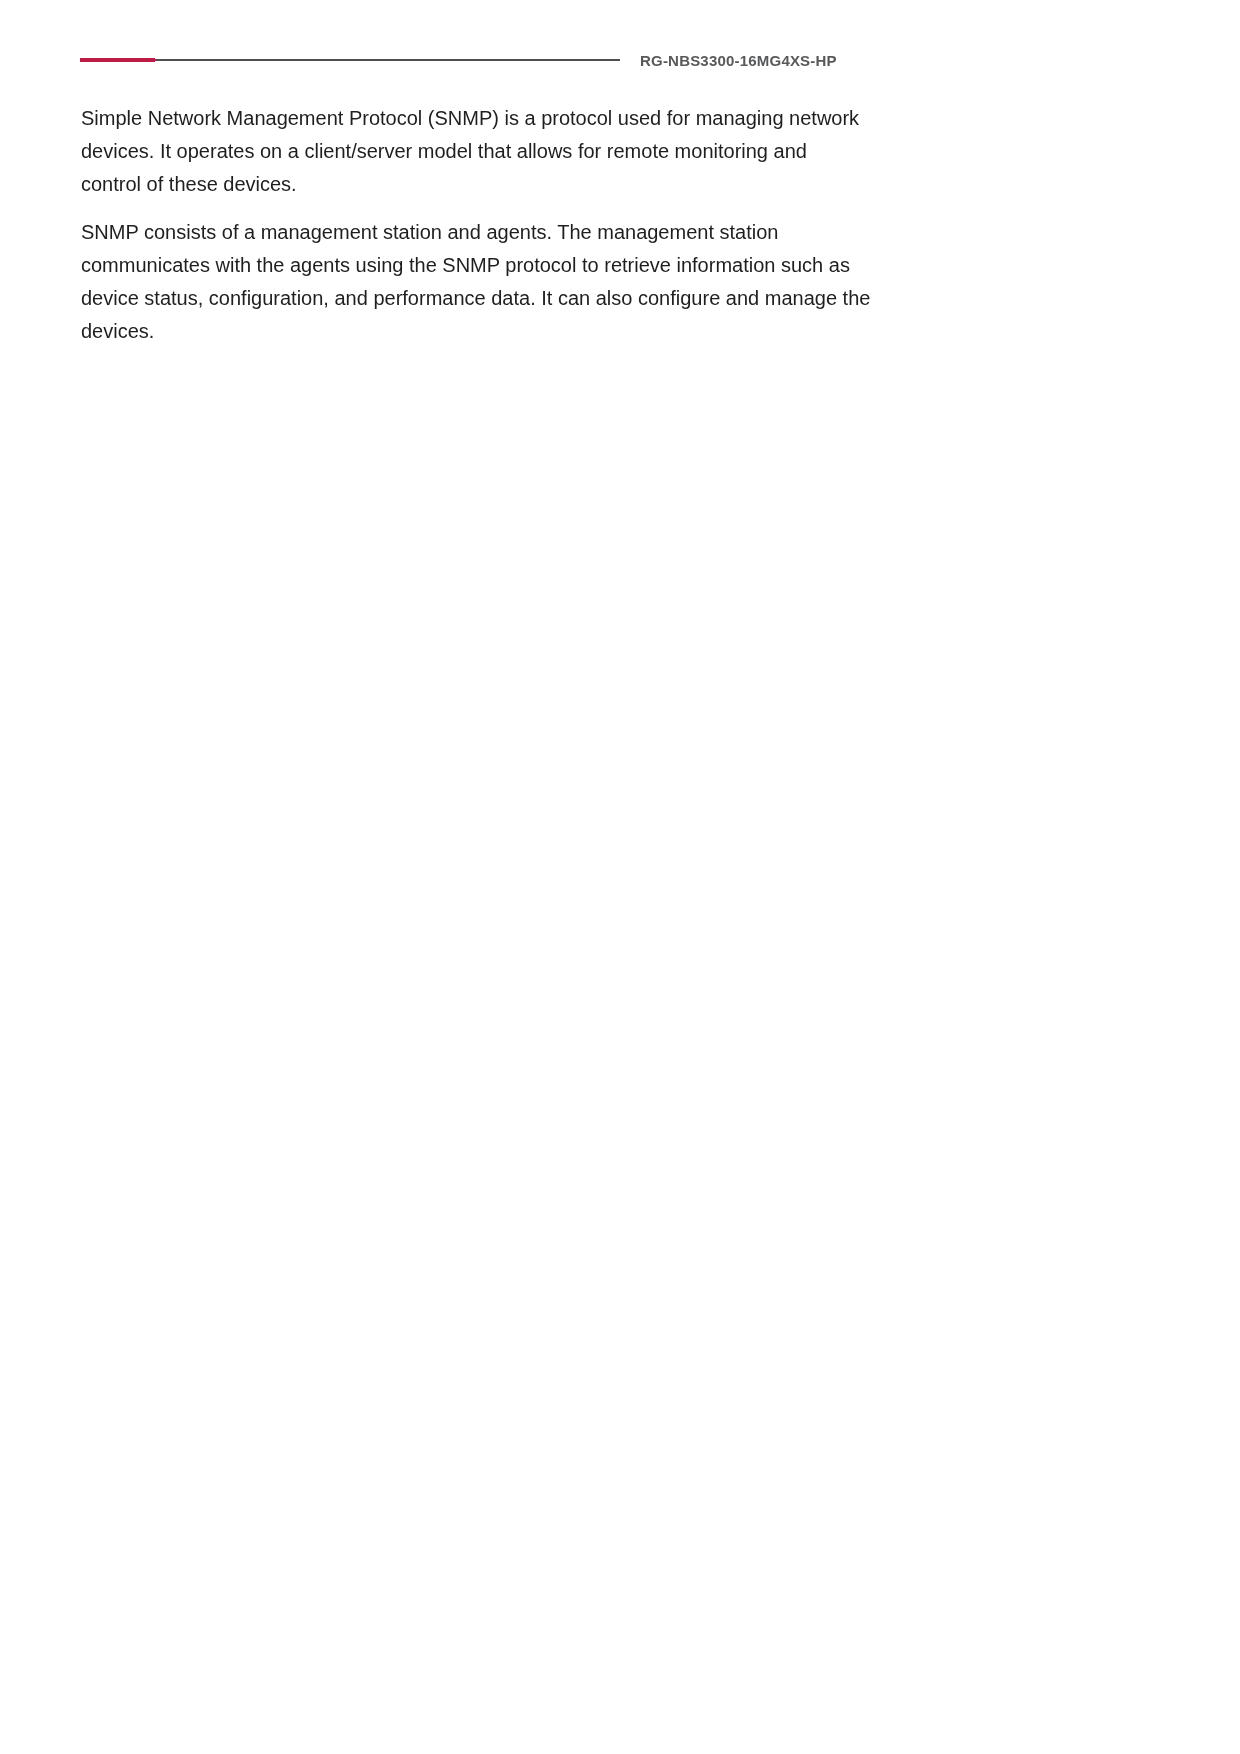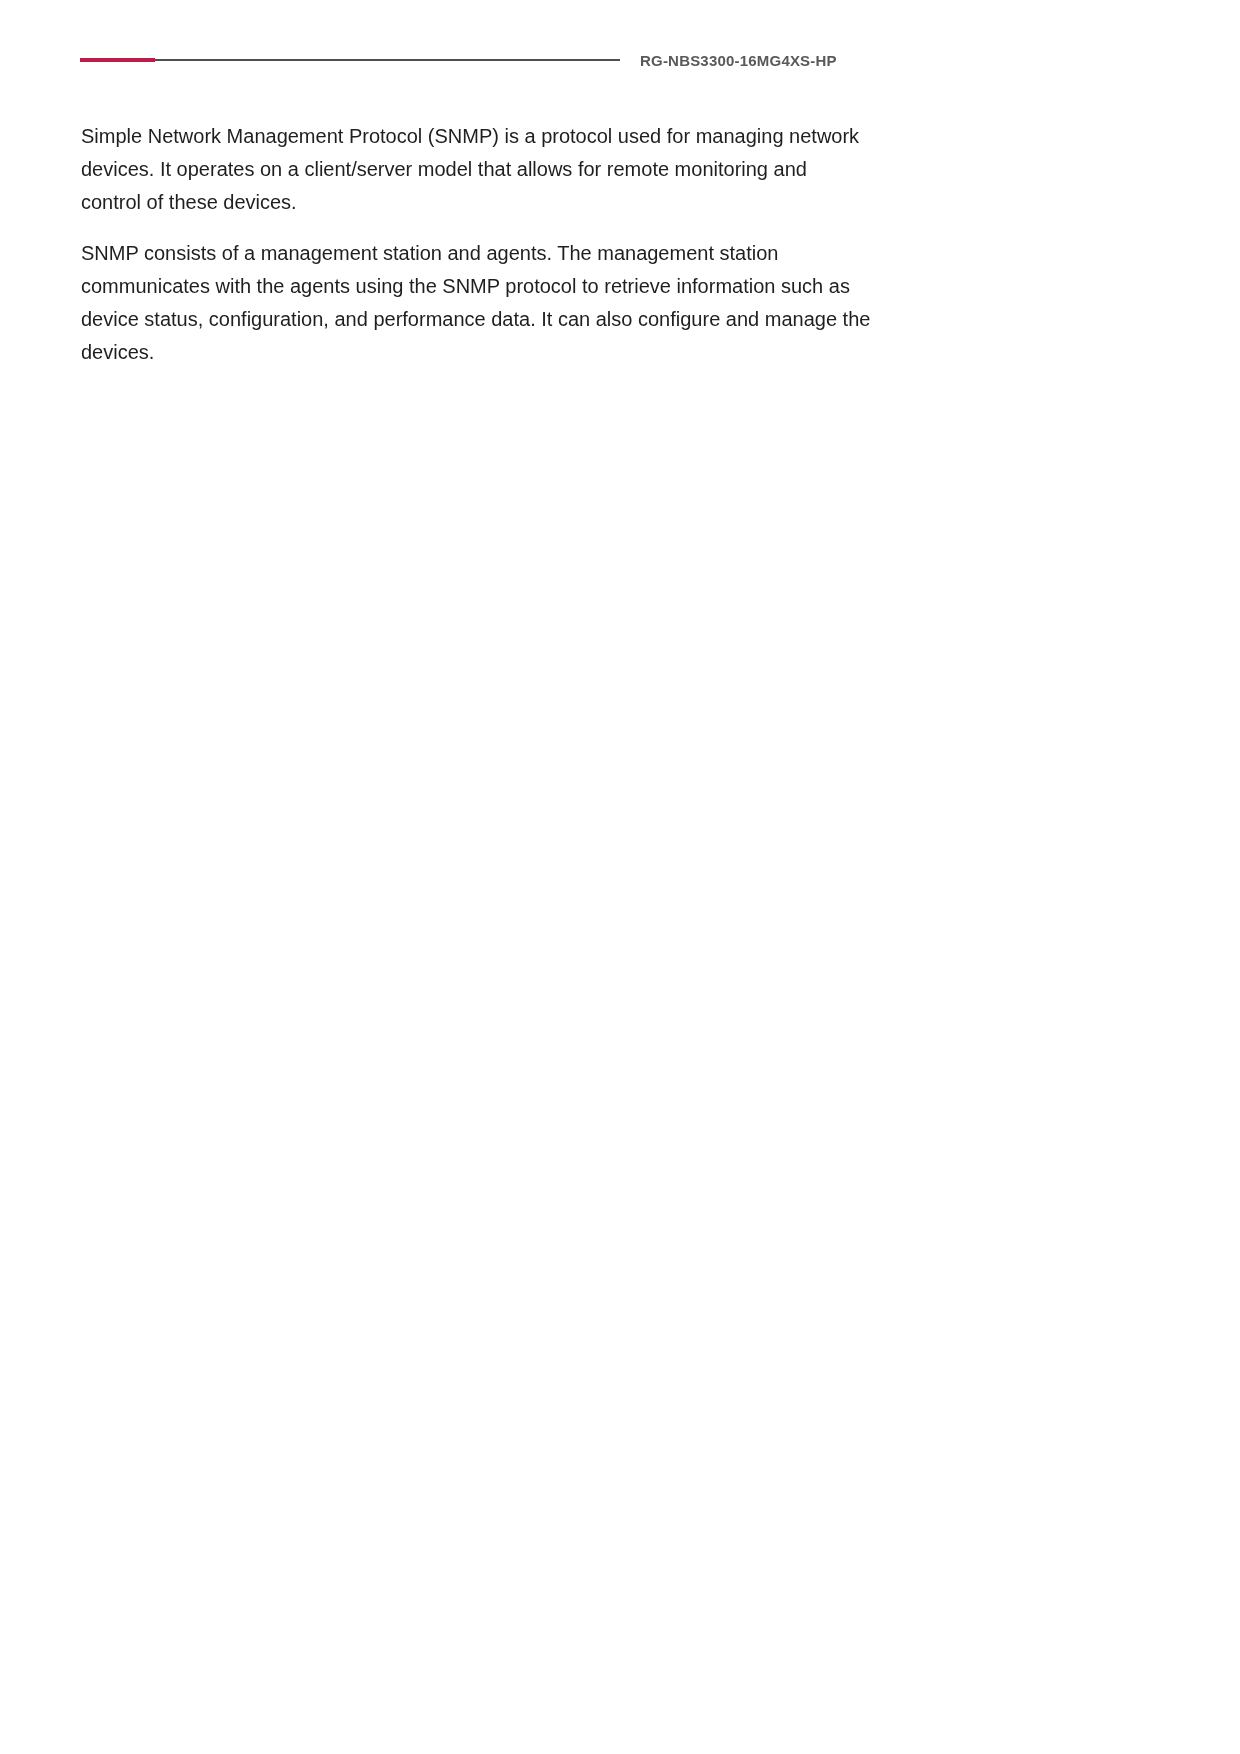--- a/index.html
+++ b/index.html
@@ -66,21 +66,21 @@
     font-size: 20px;
     font-weight: bold;
     color: #111111;
     margin: 0 0 24px 0;
     line-height: 28px;
   }
   .para {
     font-size: 20px;
     color: #1f1f1f;
     line-height: 33px;
-    margin: 18px 0 15px 0;
+    margin: 0 0 15px 0;
     white-space: pre-line;
   }
   .para:last-child {
     margin-bottom: 0;
   }
 </style>
 </head>
 <body>
 
 <div class="page">

